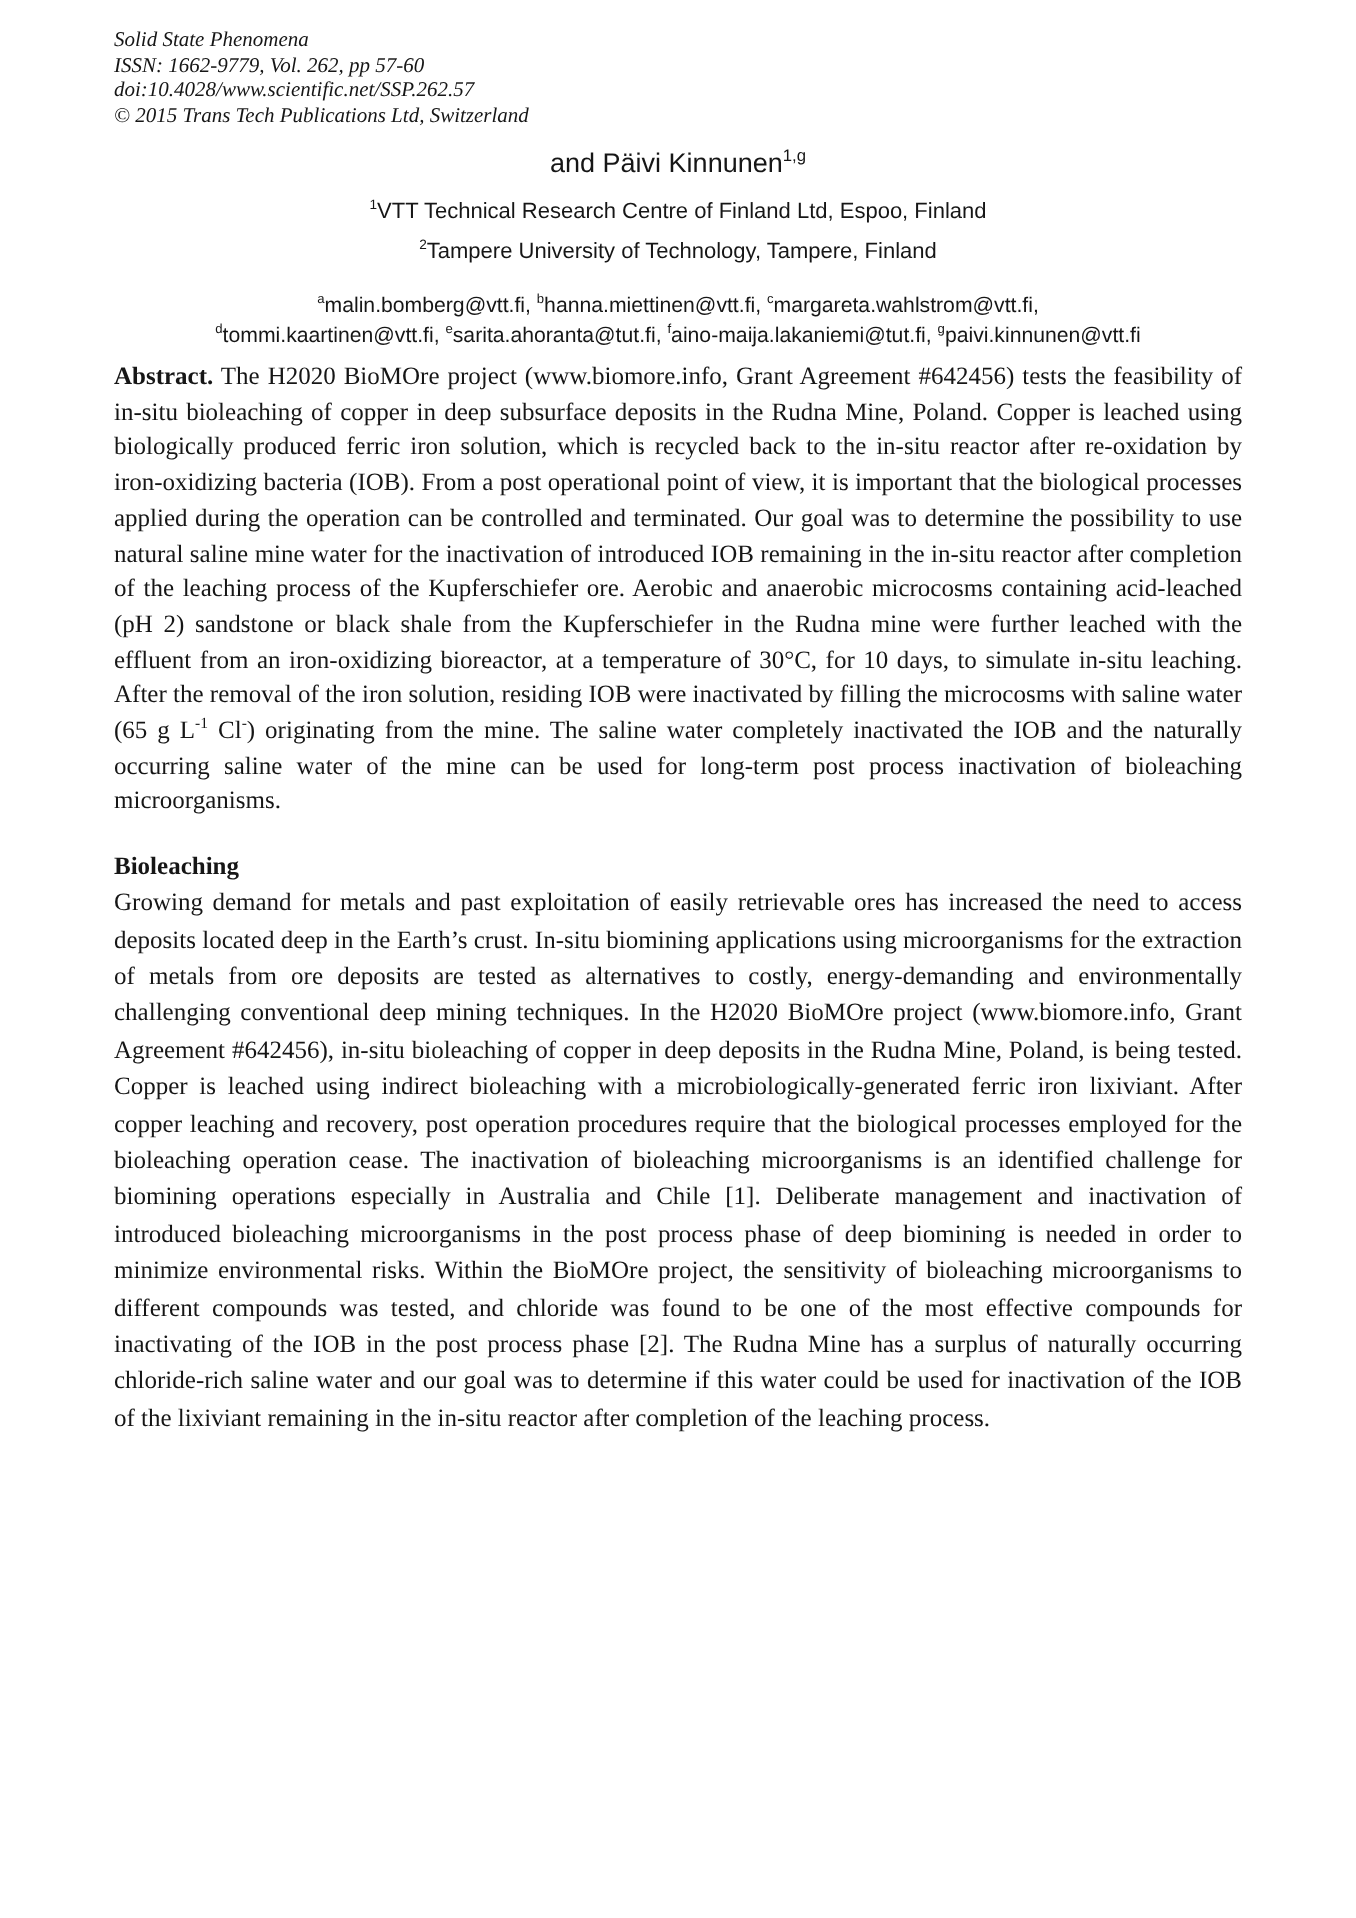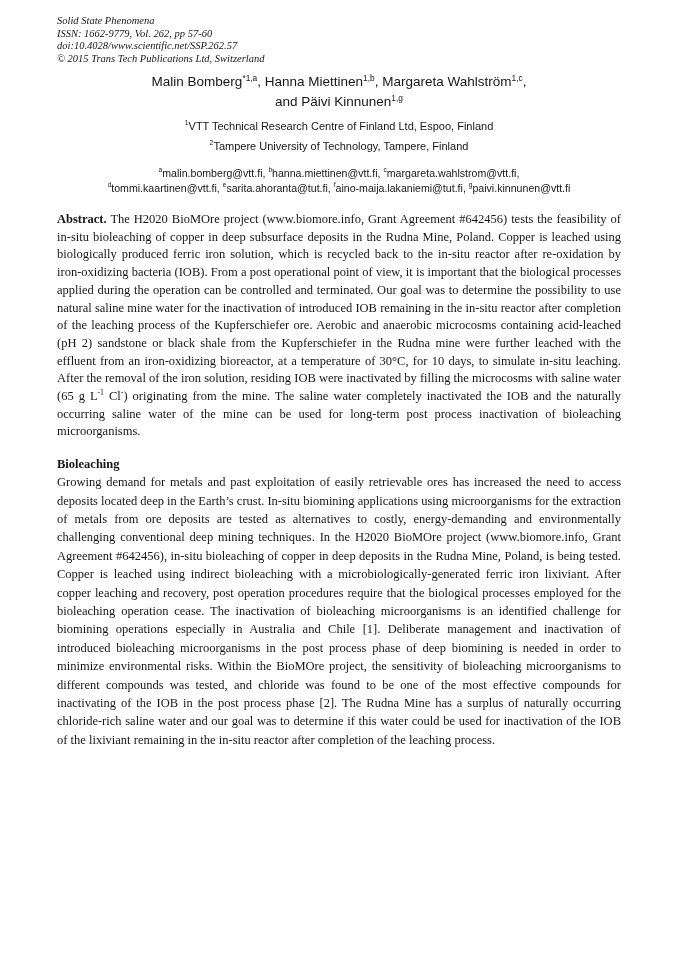--- a/index.html
+++ b/index.html
@@ -75,21 +75,21 @@
   }
   .keywords .label { font-weight: bold; }
   
   .body-par {
     margin: 0;
     font-family: "Liberation Serif", serif;
     font-size: 12.5px;
     line-height: 17.7px;
     text-align: justify;
   }
-  .abstract { margin-top: 15px; }
+  .abstract { margin-top: 4px; }
   .bold { font-weight: bold; }
   .section-heading {
     margin: 16px 0 0 0;
     font-family: "Liberation Serif", serif;
     font-weight: bold;
     font-size: 12.5px;
   }
   .intro-par {
     margin-top: 1px;
     line-height: 18.4px;
@@ -104,21 +104,20 @@
     <div class="left">
       <div>Solid State Phenomena</div>
       <div>ISSN: 1662-9779, Vol. 262, pp 57-60</div>
       <div>doi:10.4028/www.scientific.net/SSP.262.57</div>
       <div>© 2015 Trans Tech Publications Ltd, Switzerland</div>
     </div>
   </div>
 
 
   <div class="authors">
-    <div>Malin Bomberg<sup>*1,a</sup>, Hanna Miettinen<sup>1,b</sup>, Margareta Wahlström<sup>1,c</sup>,</div>
     <div>and Päivi Kinnunen<sup>1,g</sup></div>
   </div>
 
   <div class="affiliation"><sup>1</sup>VTT Technical Research Centre of Finland Ltd, Espoo, Finland</div>
   <div class="affiliation"><sup>2</sup>Tampere University of Technology, Tampere, Finland</div>
 
   <div class="emails">
     <div><sup>a</sup>malin.bomberg@vtt.fi, <sup>b</sup>hanna.miettinen@vtt.fi, <sup>c</sup>margareta.wahlstrom@vtt.fi,</div>
     <div><sup>d</sup>tommi.kaartinen@vtt.fi, <sup>e</sup>sarita.ahoranta@tut.fi, <sup>f</sup>aino-maija.lakaniemi@tut.fi, <sup>g</sup>paivi.kinnunen@vtt.fi</div>
   </div>

